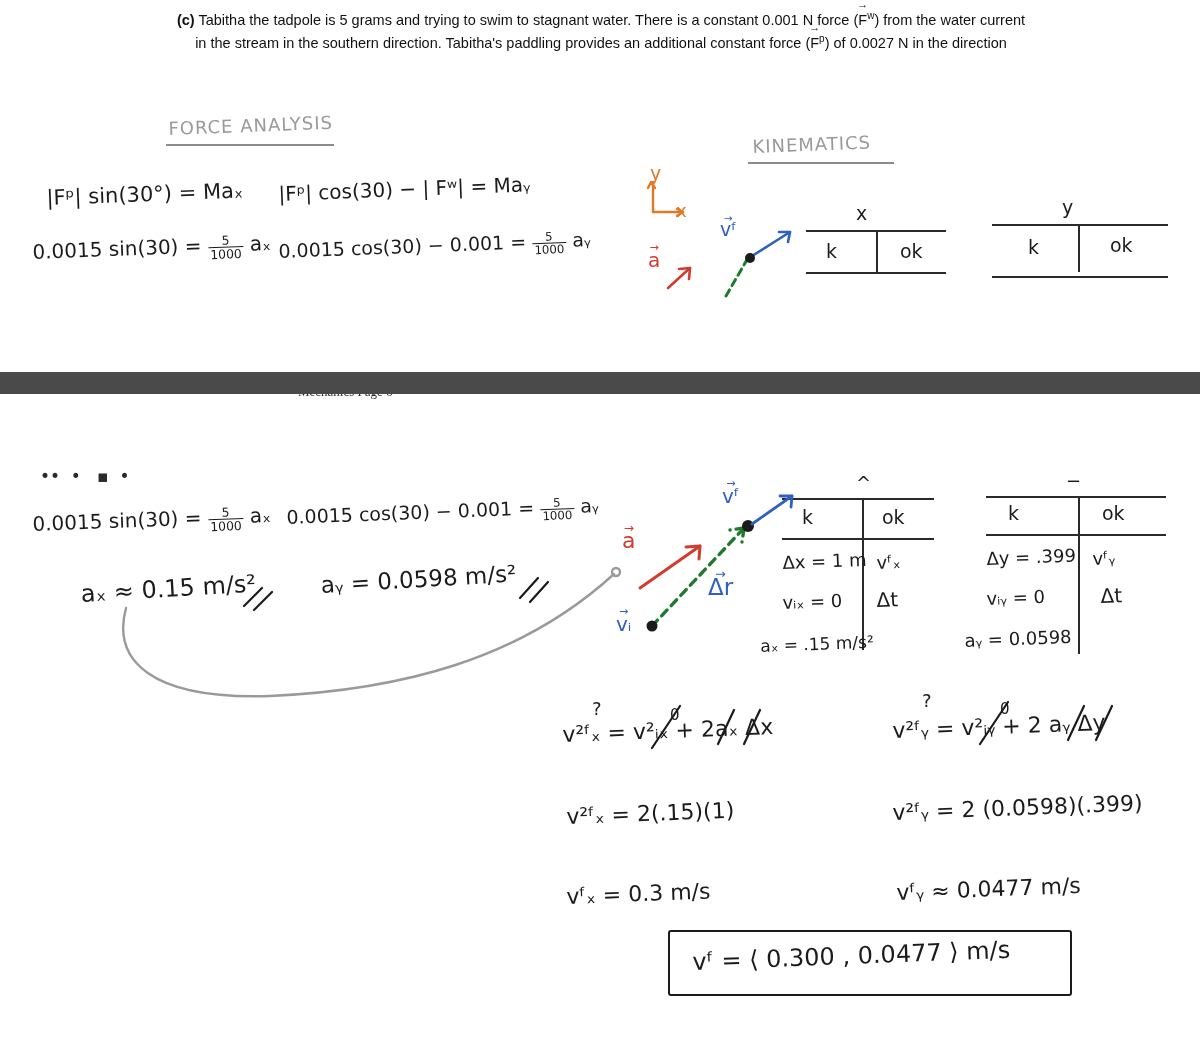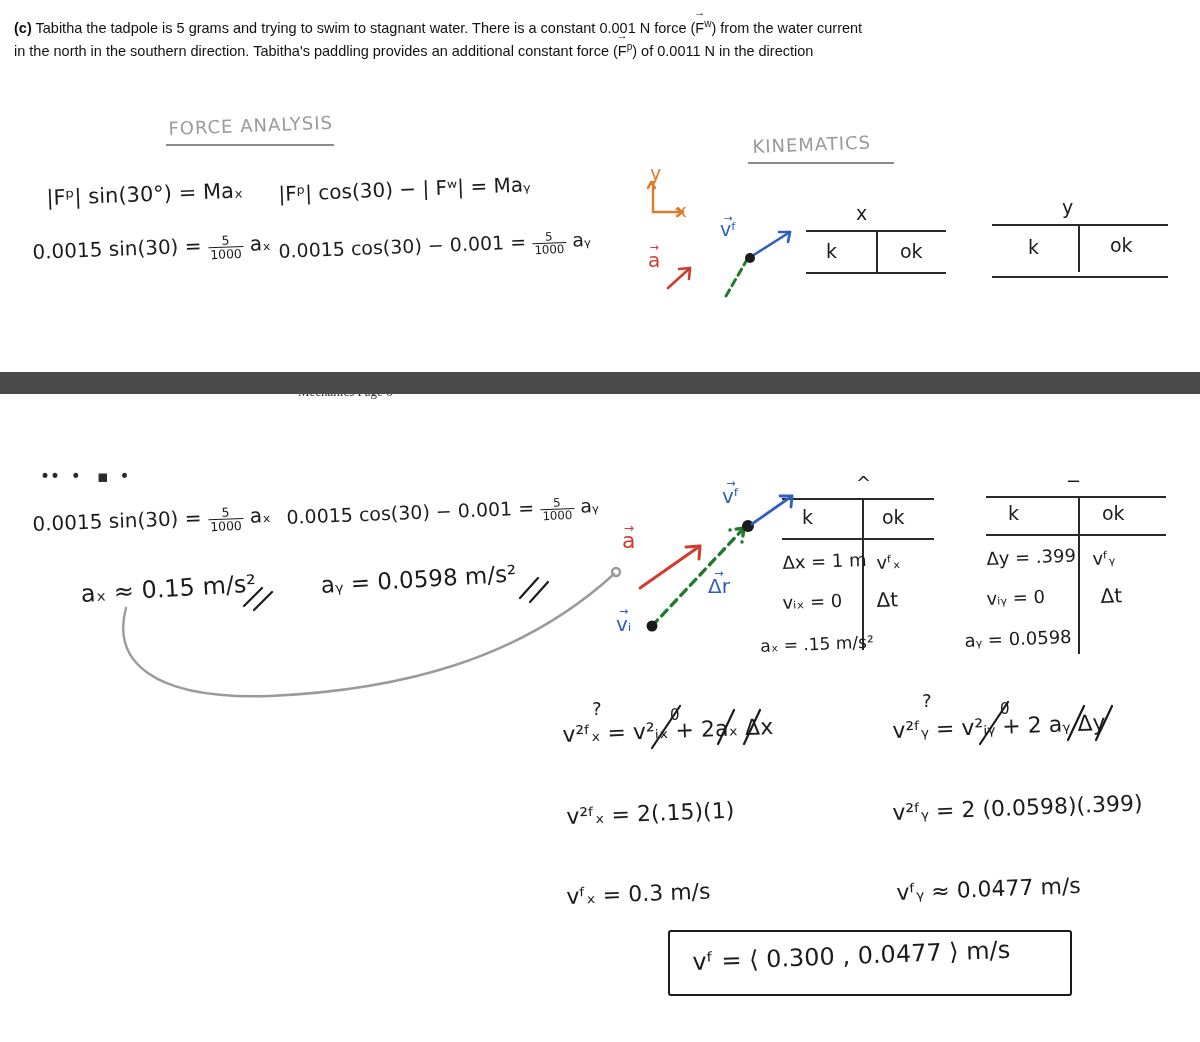--- a/index.html
+++ b/index.html
@@ -8,24 +8,25 @@
     width:1200px; height:1042px;
     background:#ffffff;
     font-family:"Liberation Sans", sans-serif;
     position:relative;
     overflow:hidden;
   }
 
   
   .problem {
     position:absolute;
-    left:14px; top:16px; width:1174px;
+    left:14px; top:8px; width:1174px;
     font-size:14.5px;
     line-height:1.55;
     color:#111;
+    text-align:center;
   }
   .problem b { font-weight:bold; }
   .sup { font-size:10px; vertical-align:super; }
   .vecF { position:relative; display:inline-block; }
   .vecF::before{
     content:"\2192";
     position:absolute; left:-1px; top:-10px;
     font-size:11px; line-height:1;
   }
 
@@ -81,21 +82,21 @@
   svg.overlay { position:absolute; left:0; top:0; width:1200px; height:1042px; pointer-events:none; }
 </style>
 </head>
 <body>
 
 <div class="problem">
   <div>
     <b>(c)</b><span> Tabitha the tadpole is 5 grams and trying to swim to stagnant water.  There is a constant 0.001 N force (</span><span class="vecF"><span>F</span></span><span class="sup">w</span><span>) from the water current</span>
   </div>
   <div>
-    <span>in the north in the southern direction.  Tabitha's paddling provides an additional constant force (</span><span class="vecF"><span>F</span></span><span class="sup">p</span><span>) of 0.0011 N in the direction</span>
+    <span>in the stream in the southern direction.  Tabitha's paddling provides an additional constant force (</span><span class="vecF"><span>F</span></span><span class="sup">p</span><span>) of 0.0027 N in the direction</span>
   </div>
 </div>
 
 <div class="hw ink-gray slant" style="left:168px; top:118px; font-size:18px; letter-spacing:1px;">FORCE  ANALYSIS</div>
 <div class="ul" style="left:166px; top:144px; width:168px;"></div>
 
 <div class="hw ink-gray slant" style="left:752px; top:136px; font-size:18px; letter-spacing:1px;">KINEMATICS</div>
 <div class="ul" style="left:748px; top:162px; width:146px;"></div>
 
 <div class="hw slant" style="left:46px; top:186px; font-size:21px;">|Fᵖ| sin(30°) = Maₓ</div>
@@ -161,21 +162,21 @@
     <span class="bot">1000</span>
   </span>
   <span>aᵧ</span>
 </div>
 
 <div class="hw slant2" style="left:80px; top:580px; font-size:24px;">aₓ ≈ 0.15 m/s²</div>
 <div class="hw slant2" style="left:320px; top:572px; font-size:23px;">aᵧ = 0.0598 m/s²</div>
 
 <div class="hw ink-blue" style="left:722px; top:484px; font-size:20px;"><span class="over">vᶠ</span></div>
 <div class="hw ink-red" style="left:622px; top:528px; font-size:22px;"><span class="over">a</span></div>
-<div class="hw ink-blue" style="left:708px; top:574px; font-size:20px;"><span class="over">Δr</span></div>
+<div class="hw ink-blue" style="left:708px; top:574px; font-size:23px;"><span class="over">Δr</span></div>
 <div class="hw ink-blue" style="left:616px; top:612px; font-size:20px;"><span class="over">vᵢ</span></div>
 
 <div class="hw" style="left:856px; top:472px; font-size:18px;">^</div>
 <div class="ul ul-dark" style="left:782px; top:498px; width:152px;"></div>
 <div class="hw" style="left:802px; top:506px; font-size:19px;">k</div>
 <div class="hw" style="left:882px; top:506px; font-size:19px;">ok</div>
 <div class="ul ul-dark" style="left:782px; top:538px; width:152px;"></div>
 <div class="vl" style="left:862px; top:498px; height:152px;"></div>
 
 <div class="hw slant" style="left:782px; top:552px; font-size:18px;">Δx = 1 m</div>

